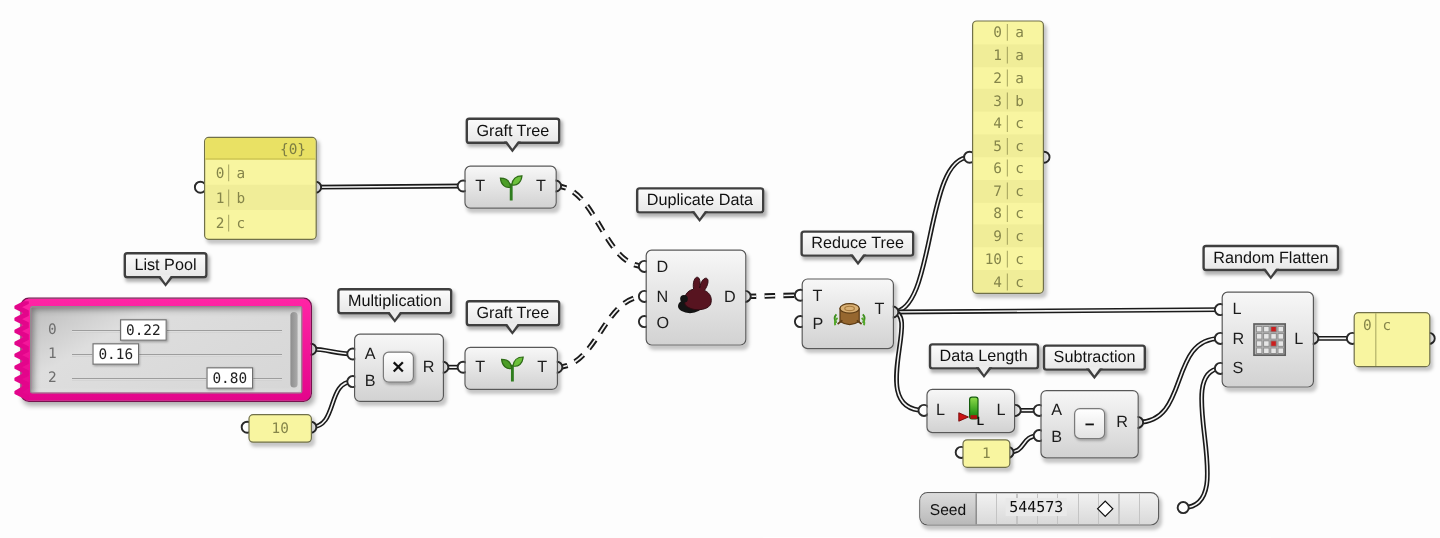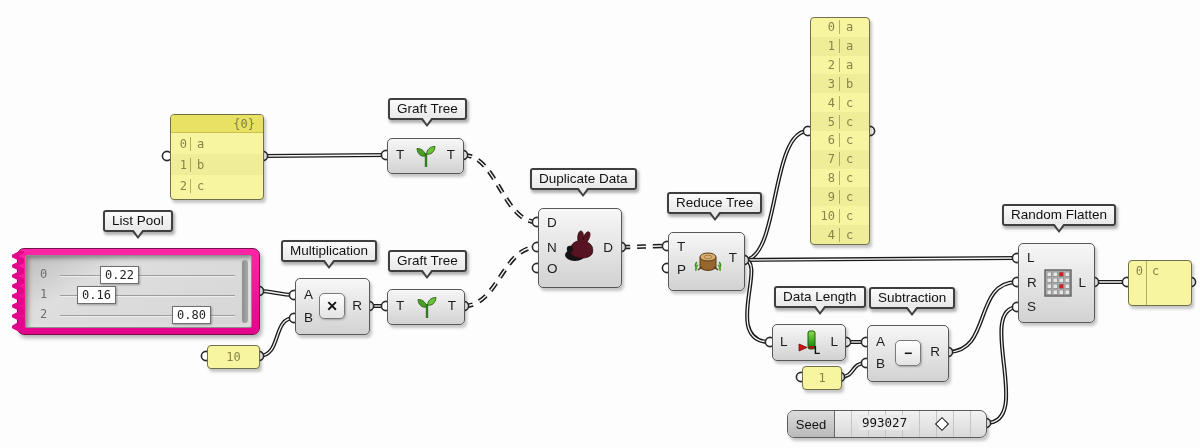--- a/index.html
+++ b/index.html
@@ -174,21 +174,21 @@
           <circle cx="1191" cy="282" r="4.6"></circle>
         <circle cx="986" cy="423" r="4.6"></circle>
       </g>
     </g>
   </svg>
 
   <div class="ghlabel" style="left:388px;top:98px"><span>Graft Tree</span><div class="tail"></div></div>
   <div class="ghlabel" style="left:103px;top:210px"><span>List Pool</span><div class="tail"></div></div>
   <div class="ghlabel" style="left:281px;top:240px"><span>Multiplication</span><div class="tail"></div></div>
   <div class="ghlabel" style="left:388px;top:250px"><span>Graft Tree</span><div class="tail"></div></div>
-  <div class="ghlabel" style="left:530px;top:168px"><span>Duplicate Data</span><div class="tail"></div></div>
+  <div class="ghlabel" style="left:530px;top:156px"><span>Duplicate Data</span><div class="tail"></div></div>
   <div class="ghlabel" style="left:667px;top:192px"><span>Reduce Tree</span><div class="tail"></div></div>
   <div class="ghlabel" style="left:774px;top:286px"><span>Data Length</span><div class="tail"></div></div>
   <div class="ghlabel" style="left:869px;top:287px"><span>Subtraction</span><div class="tail"></div></div>
   <div class="ghlabel" style="left:1002px;top:204px"><span>Random Flatten</span><div class="tail"></div></div>
 
   <div class="ypanel" style="left:170px;top:114px;width:92px;height:84px">
     <div class="phead">{0}</div>
     <div class="prow" style="height:21px">
       <span class="pidx" style="width:16px;padding-right:3px">0</span>
       <span class="pval">a</span>
@@ -387,21 +387,21 @@
   </div>
 
   <div class="ypanel" style="left:1128px;top:260px;width:62px;height:44px">
     <div style="position:absolute;left:17px;top:0;bottom:0;width:1px;background:rgba(110,110,50,.5)"></div>
     <div class="prow" style="height:20px">
       <span class="pidx" style="width:14px;padding-right:3px;border-right:none">0</span>
       <span class="pval">c</span>
     </div>
   </div>
 
-  <div id="seed" style="left:787px;top:410px">
+  <div id="seed" style="left:766px;top:410px">
     <div class="name">Seed</div>
     <div class="track">
-      <span class="val">993027</span>
+      <span class="val">544573</span>
       <div class="dia"></div>
     </div>
   </div>
 
 </div>
 
 </body></html>

